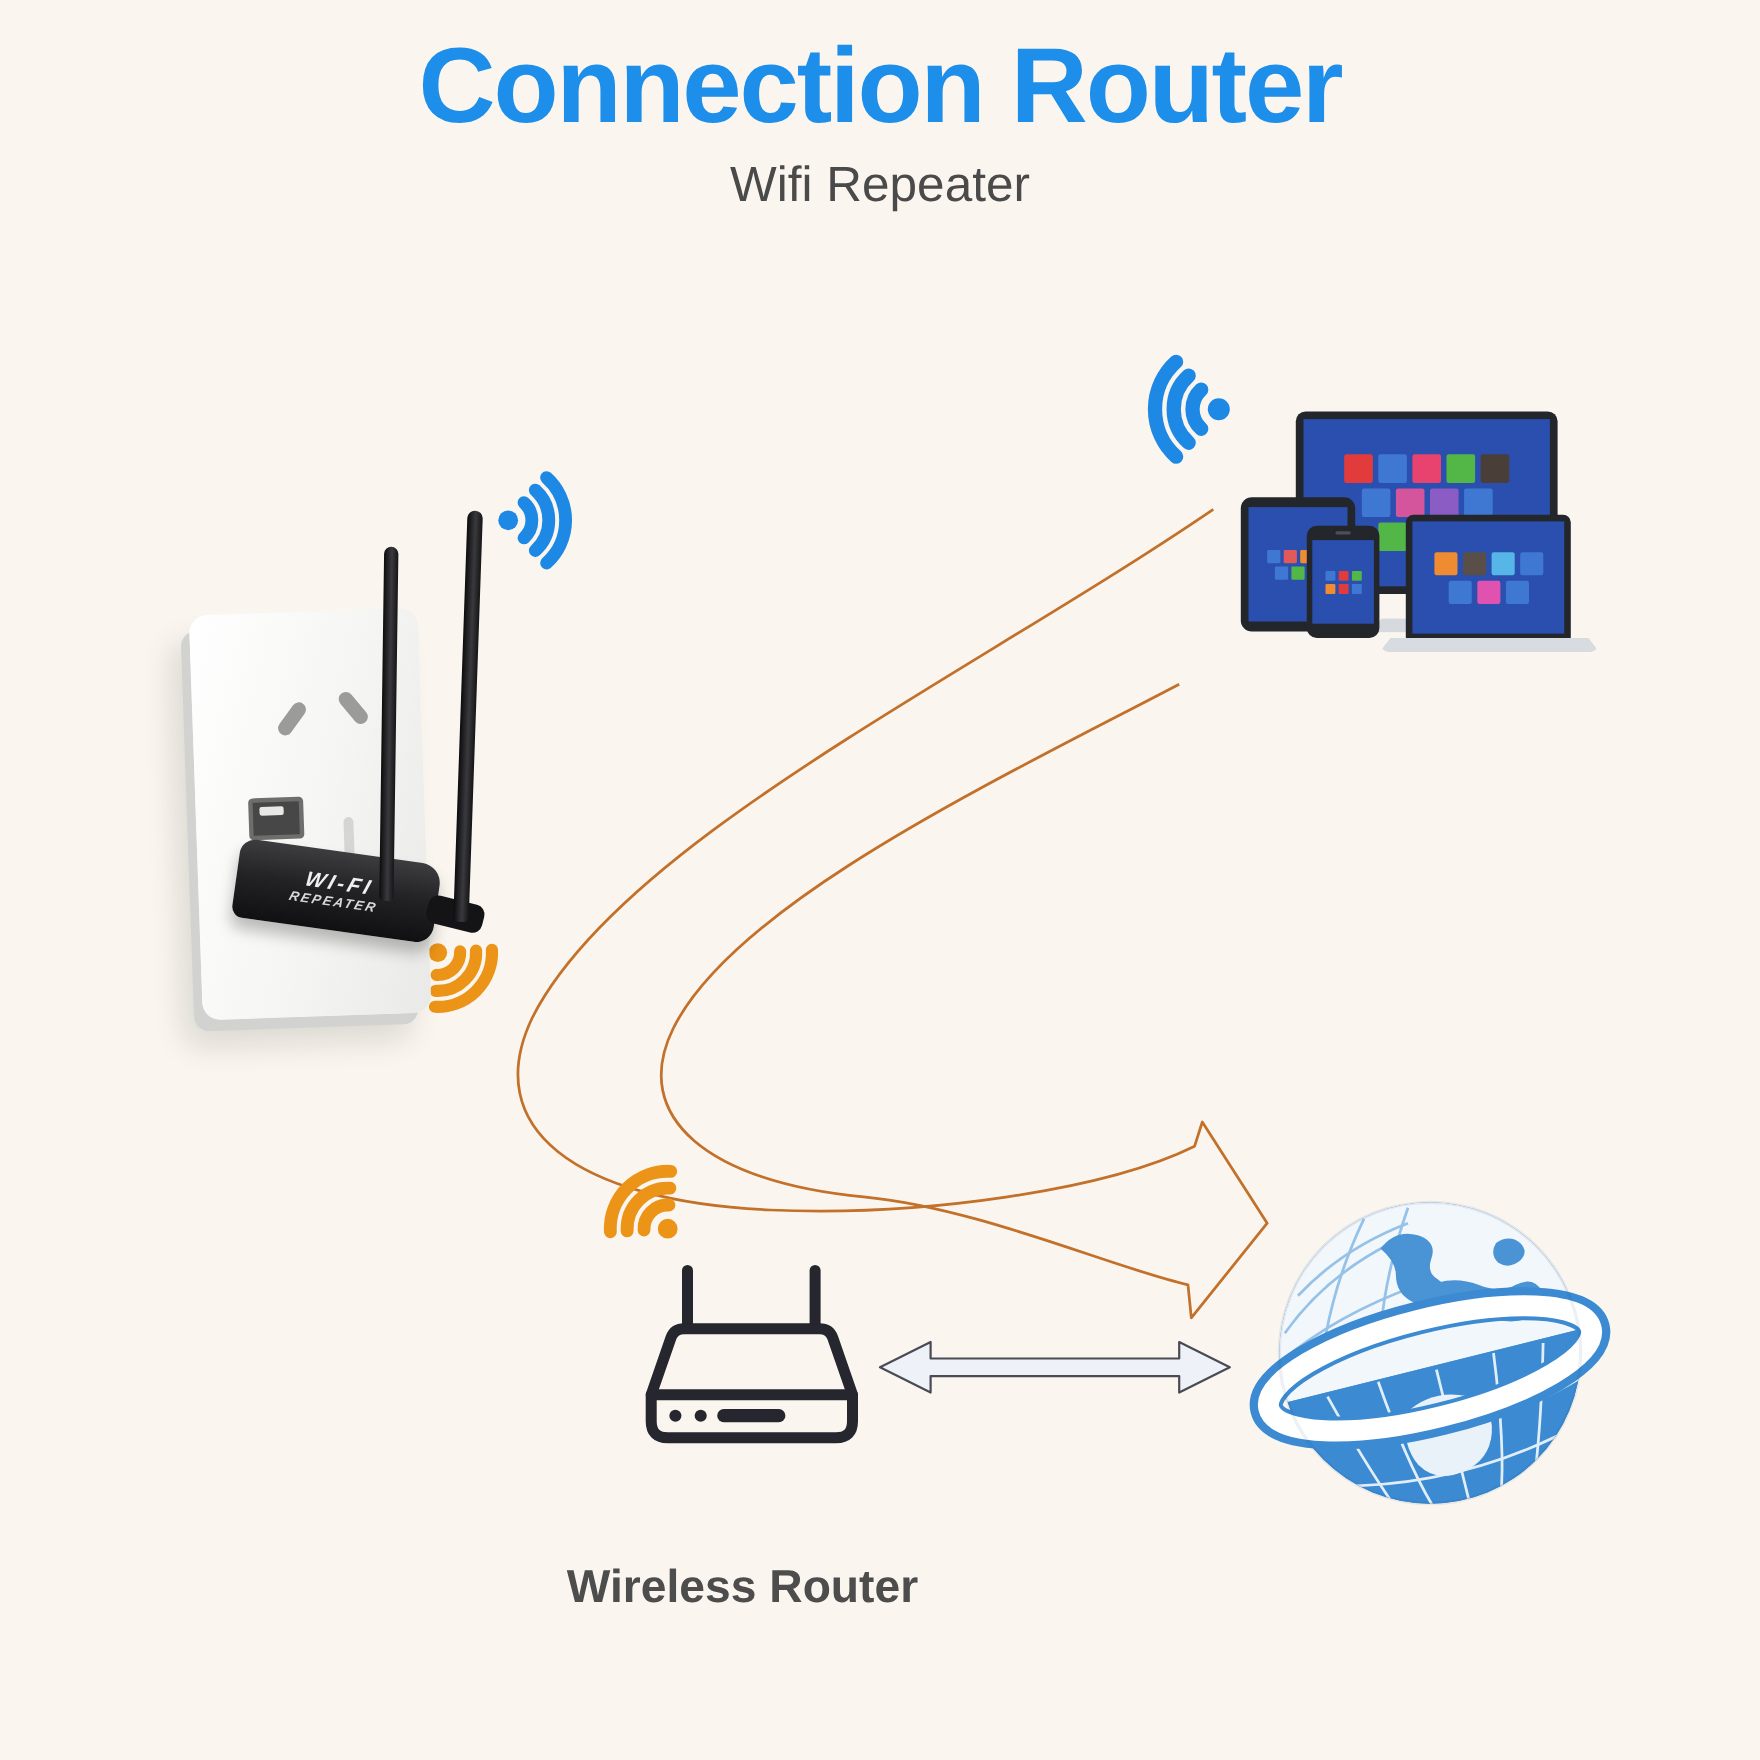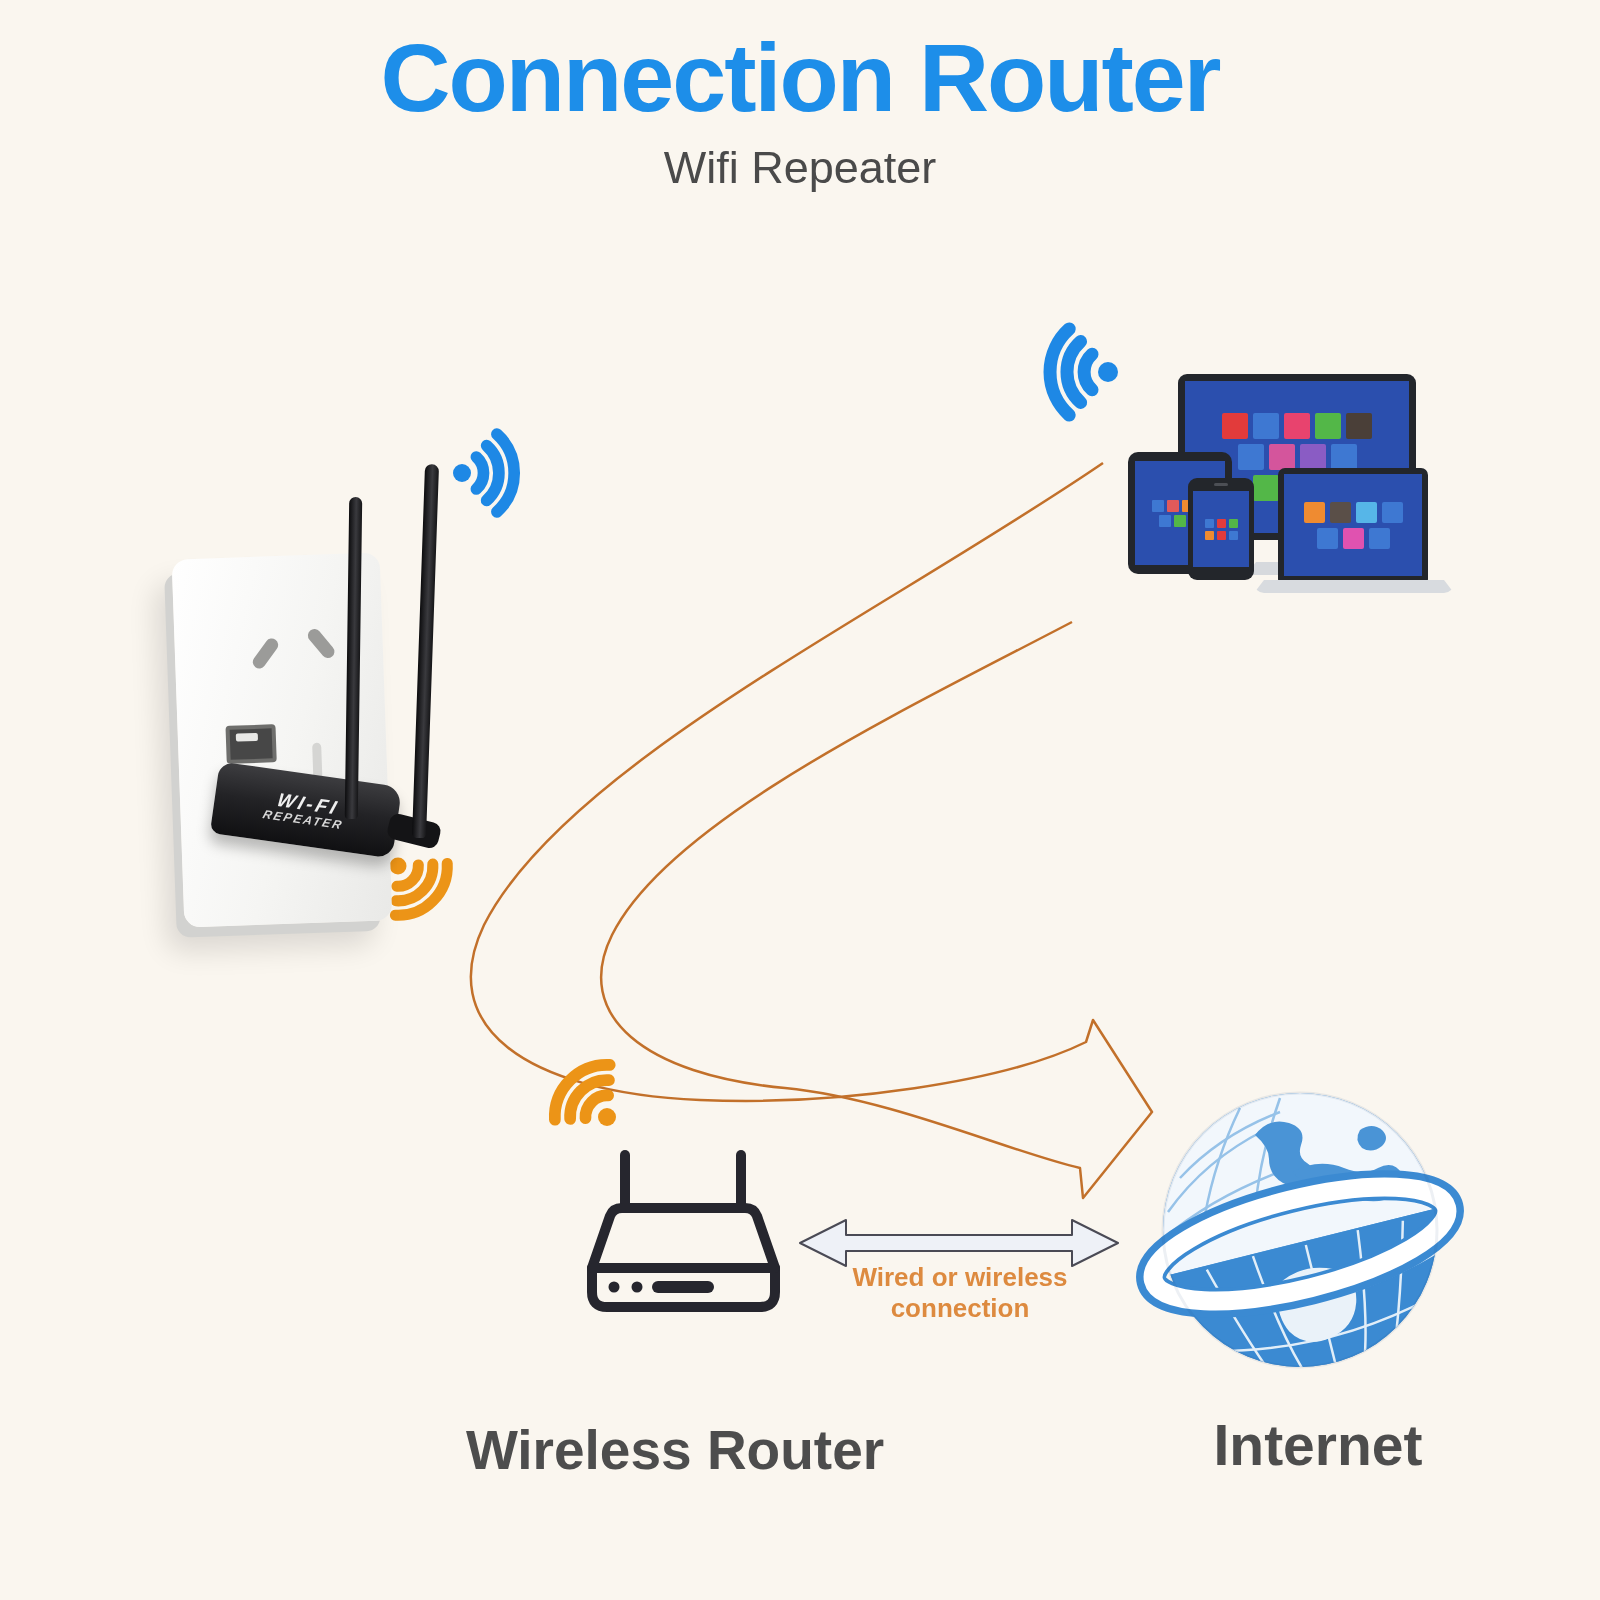--- a/index.html
+++ b/index.html
@@ -61,21 +61,21 @@
   .phone .screen{left:5px;top:13px;right:5px;bottom:13px;}
   .phone .tile{width:9px;height:9px;}
   .phone-speaker{position:absolute;left:26px;top:5px;width:14px;height:3px;background:#4c4f55;border-radius:2px;}
   .laptop-screen{left:1278px;top:468px;width:150px;height:114px;border-radius:7px 7px 3px 3px;}
   .laptop-screen .screen{left:6px;top:6px;right:6px;bottom:6px;}
   .laptop-screen .tile{width:21px;height:21px;}
   .laptop-base{position:absolute;left:1254px;top:580px;width:200px;height:13px;background:#d8dbdf;
           border-radius:3px 3px 10px 10px;clip-path:polygon(5% 0,95% 0,100% 100%,0 100%);}
 
   
-  .caption{position:absolute;font-weight:700;font-size:55px;color:#4d4d4d;text-align:center;}
+  .caption{position:absolute;font-weight:700;font-size:42px;color:#4d4d4d;text-align:center;}
   .caption.router-label{left:420px;top:1418px;width:510px;}
   .caption.internet-label{left:1118px;top:1412px;width:400px;font-size:57px;}
   .connection-label{position:absolute;left:800px;top:1262px;width:320px;text-align:center;
           font-size:26px;font-weight:700;color:#dd8a3f;}
 </style>
 </head>
 <body>
 
 <div class="canvas">
 
@@ -243,17 +243,15 @@
         </div>
         <div class="tile-row">
           <div class="tile" style="background: rgb(62, 120, 210);"></div>
           <div class="tile" style="background: rgb(224, 82, 176);"></div>
           <div class="tile" style="background: rgb(62, 120, 210);"></div>
         </div>
       </div>
   </div>
   <div class="laptop-base"></div>
 
-  <div class="connection-label">Wired or wireless connection</div>
   <div class="caption router-label">Wireless Router</div>
-  <div class="caption internet-label">Internet</div>
 
 </div>
 
 </body></html>

